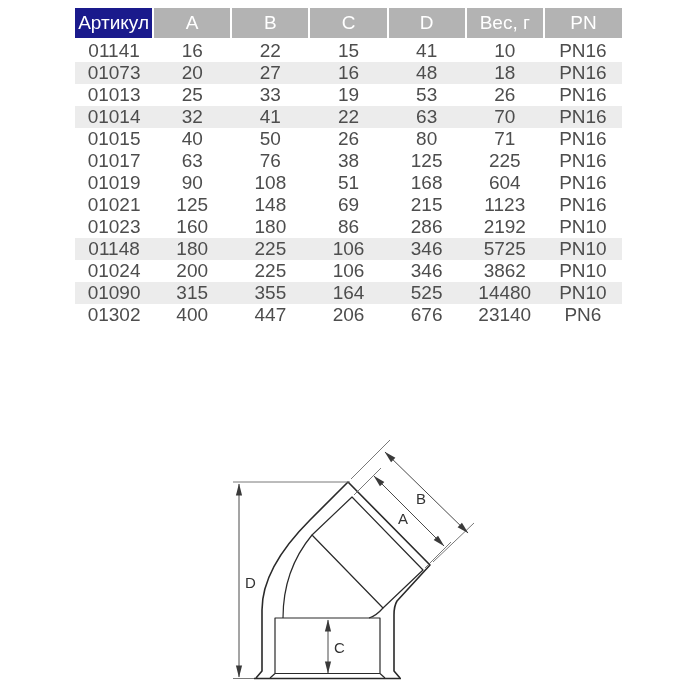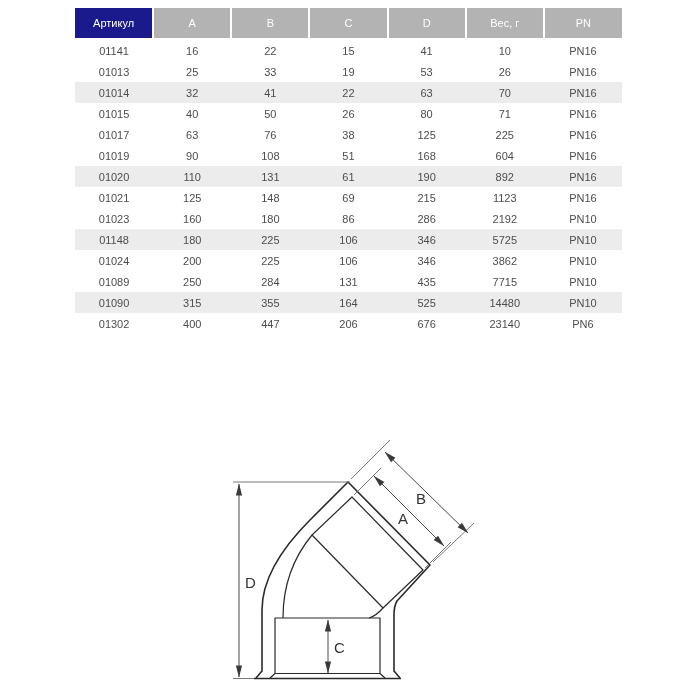--- a/index.html
+++ b/index.html
@@ -1,20 +1,20 @@
 <!DOCTYPE html>
 <html><head>
 <meta charset="utf-8">
 <style>
   html,body{margin:0;padding:0;background:#ffffff;}
   #page{position:relative;width:700px;height:700px;background:#fff;overflow:hidden;
         font-family:"Liberation Sans",sans-serif;}
   
   #spec-table{position:absolute;left:75px;top:8px;width:547px;border-collapse:collapse;
-              table-layout:fixed;font-size:11px;}
+              table-layout:fixed;font-size:19px;}
   #spec-table th{height:30px;font-weight:normal;color:#ffffff;background:#b3b3b3;
                  border-right:2px solid #ffffff;border-bottom:2px solid #ffffff;
                  text-align:center;vertical-align:middle;padding:0;}
   #spec-table th:last-child{border-right:none;}
   #spec-table th.accent{background:#1a1a8c;}
   #spec-table td{height:21px;color:#4d4d4d;text-align:center;vertical-align:middle;
                  padding:0;background:#ffffff;}
   #spec-table tr.alt td{background:#ececec;}
   
   #drawing{position:absolute;left:0;top:440px;width:700px;height:260px;}
@@ -46,20 +46,29 @@
         <tr>
           <td>01141</td>
           <td>16</td>
           <td>22</td>
           <td>15</td>
           <td>41</td>
           <td>10</td>
           <td>PN16</td>
         </tr>
 
+        <tr class="alt">
+          <td>01073</td>
+          <td>20</td>
+          <td>27</td>
+          <td>16</td>
+          <td>48</td>
+          <td>18</td>
+          <td>PN16</td>
+        </tr>
 
         <tr>
           <td>01013</td>
           <td>25</td>
           <td>33</td>
           <td>19</td>
           <td>53</td>
           <td>26</td>
           <td>PN16</td>
         </tr>
@@ -99,29 +108,20 @@
         <tr>
           <td>01019</td>
           <td>90</td>
           <td>108</td>
           <td>51</td>
           <td>168</td>
           <td>604</td>
           <td>PN16</td>
         </tr>
 
-        <tr class="alt">
-          <td>01020</td>
-          <td>110</td>
-          <td>131</td>
-          <td>61</td>
-          <td>190</td>
-          <td>892</td>
-          <td>PN16</td>
-        </tr>
 
         <tr>
           <td>01021</td>
           <td>125</td>
           <td>148</td>
           <td>69</td>
           <td>215</td>
           <td>1123</td>
           <td>PN16</td>
         </tr>
@@ -151,29 +151,20 @@
           <td>01024</td>
           <td>200</td>
           <td>225</td>
           <td>106</td>
           <td>346</td>
           <td>3862</td>
           <td>PN10</td>
         </tr>
 
 
-        <tr>
-          <td>01089</td>
-          <td>250</td>
-          <td>284</td>
-          <td>131</td>
-          <td>435</td>
-          <td>7715</td>
-          <td>PN10</td>
-        </tr>
 
         <tr class="alt">
           <td>01090</td>
           <td>315</td>
           <td>355</td>
           <td>164</td>
           <td>525</td>
           <td>14480</td>
           <td>PN10</td>
         </tr>

